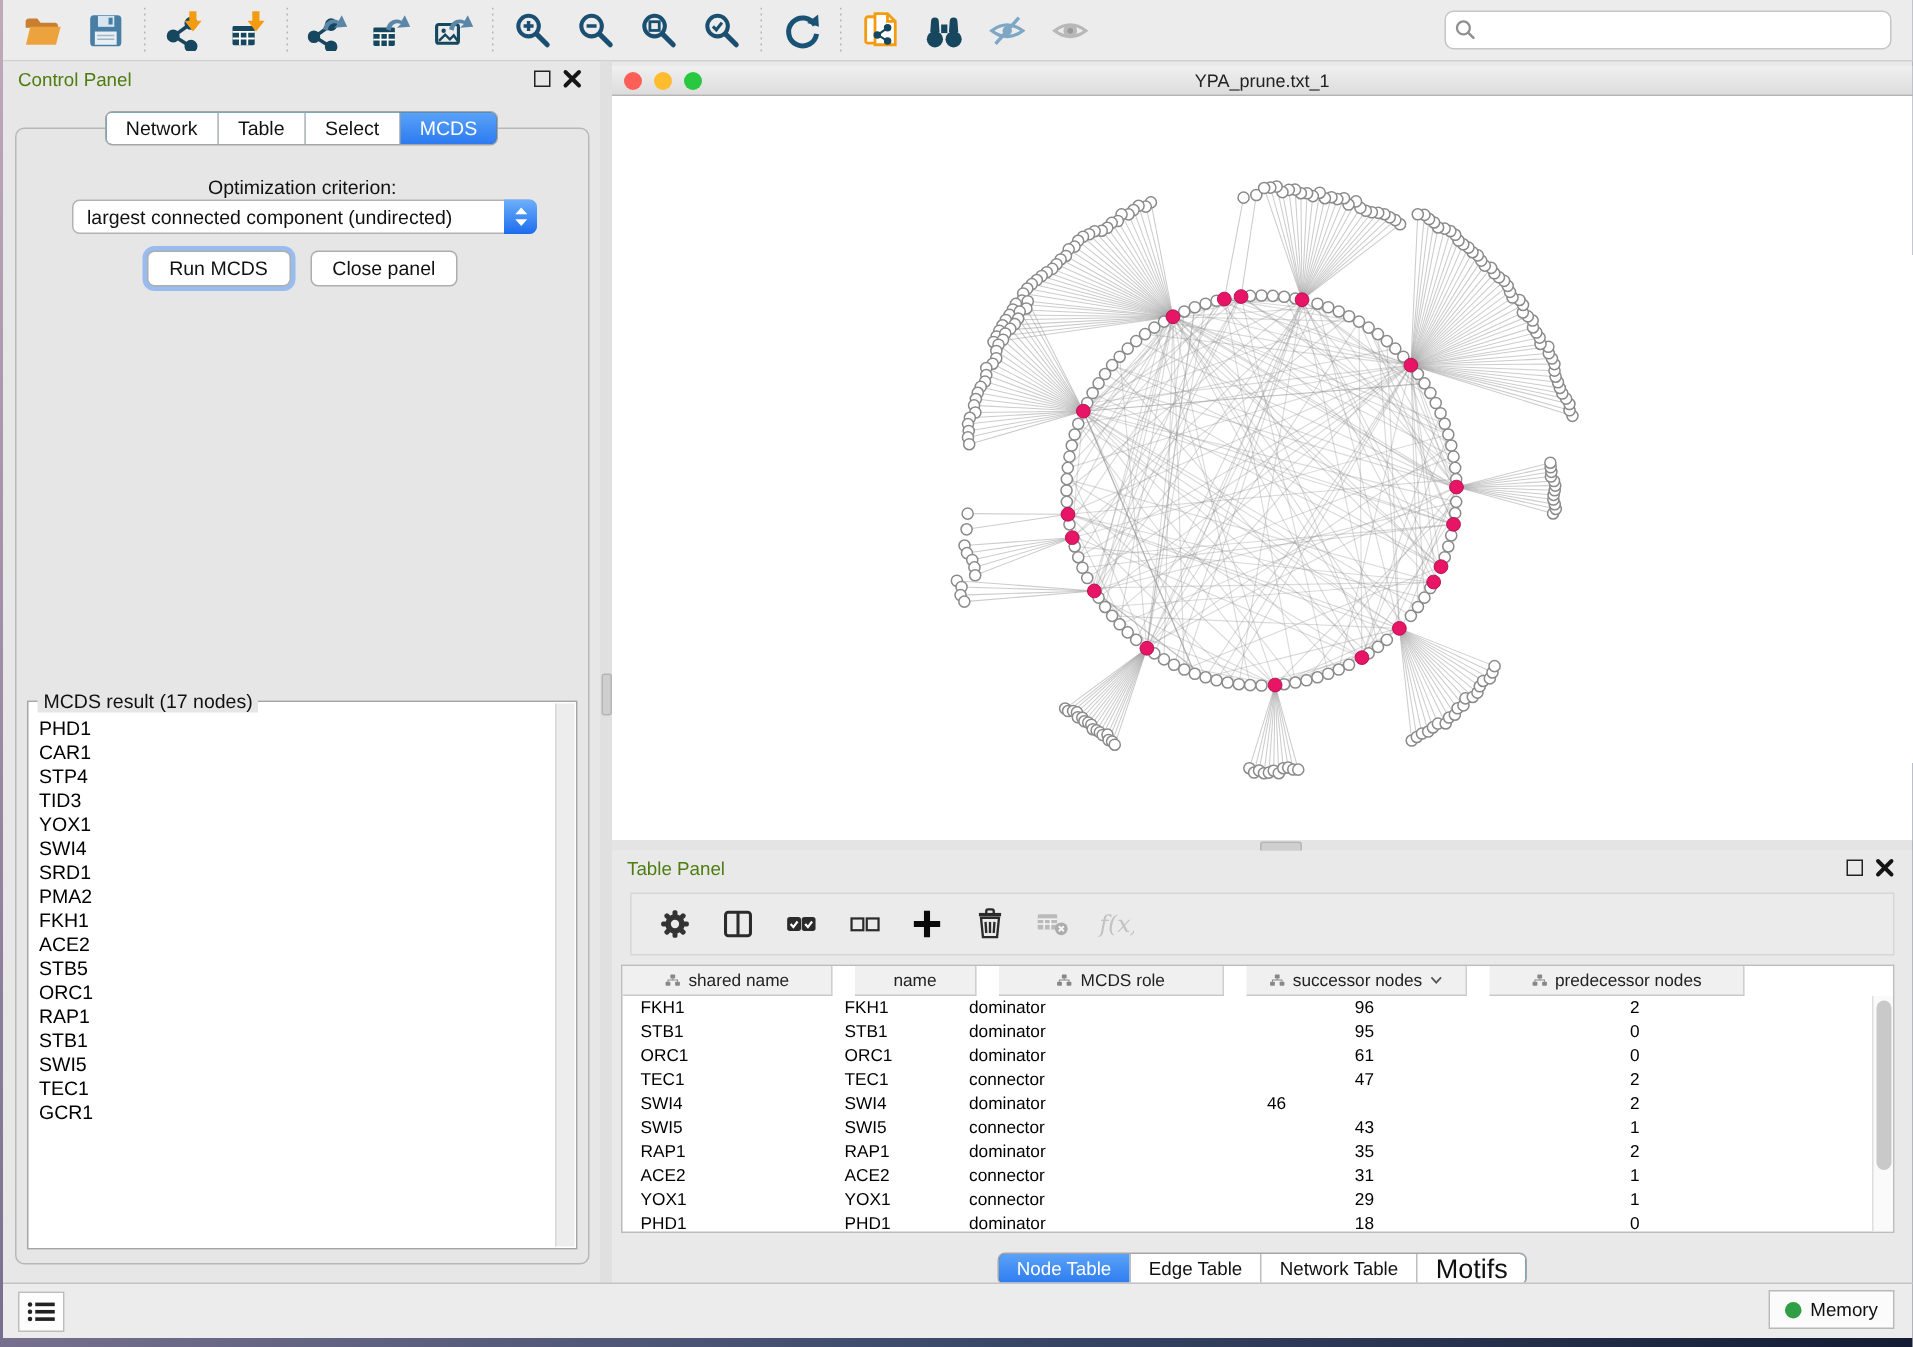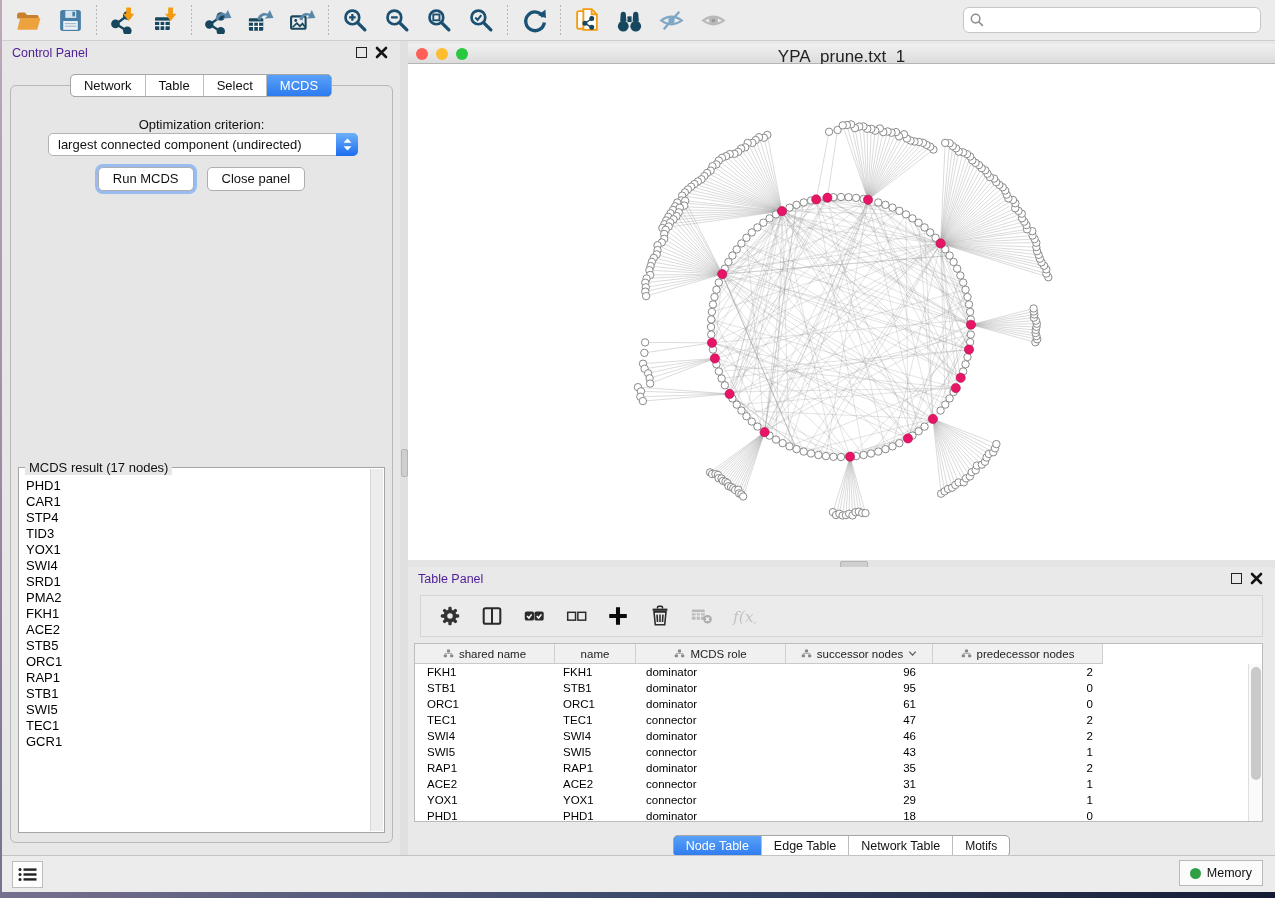--- a/index.html
+++ b/index.html
@@ -14,21 +14,21 @@
   .tb-btn{width:32px;height:32px;display:flex;align-items:center;justify-content:center;border:none;background:transparent;padding:0;}
   .tb-btn svg{width:27px;height:27px;}
   .tb-btn.disabled{opacity:.55;}
   .search-wrap{margin-left:auto;margin-right:14px;position:relative;}
   .search-input{width:298px;height:26px;border:1px solid #c6c6c6;border-radius:6px;background:#fff;box-sizing:border-box;
     padding:0 8px 0 28px;font-size:13px;outline:none;}
   .search-wrap svg{position:absolute;left:7px;top:6px;width:14px;height:14px;}
   
   .control-panel{position:absolute;left:0;top:41px;width:398px;bottom:36px;background:#e7e7e7;}
   .panel-head{position:absolute;left:0;right:0;top:0;height:24px;}
-  .panel-title{position:absolute;left:10px;top:5px;font-size:12.5px;color:#4c1d95;}
+  .panel-title{position:absolute;left:10px;top:5px;font-size:12.5px;color:#4d7c0f;}
   .win-float{position:absolute;right:33px;top:6px;width:11px;height:11px;border:1.6px solid #222;box-sizing:border-box;}
   .win-close{position:absolute;right:12px;top:5px;width:13px;height:13px;}
   .seg-tabs{display:inline-flex;border:1px solid #a6a6a6;border-radius:5px;background:#0369a1;overflow:hidden;height:21px;}
   .seg-tab{padding:2px 13px;font-size:13px;color:#111;border-left:1px solid #bdbdbd;background:#fff;line-height:17px;white-space:nowrap;}
   .seg-tab:first-child{border-left:none;}
   .seg-tab.active{background:linear-gradient(#5aa2f8,#2d7bf0);color:#fff;}
   .cp-tabs-row{position:absolute;left:0;right:0;top:33px;text-align:center;z-index:3;}
   .cp-content{position:absolute;left:8px;right:7px;top:44px;bottom:13px;border:1px solid #b8b8b8;border-radius:6px;background:#e6e6e6;}
   .opt-label{position:absolute;left:0;right:0;top:31px;text-align:center;font-size:13px;color:#111;}
   .dropdown{position:absolute;left:37px;top:47px;width:310px;height:23px;background:#fff;border:1px solid #b3b3b3;border-radius:5px;
@@ -46,33 +46,33 @@
   .result-scroll{position:absolute;top:1px;bottom:1px;right:1px;width:12px;background:#ededed;border-left:1px solid #d8d8d8;}
   .v-divider{position:absolute;left:398px;width:8px;top:41px;bottom:36px;background:#e0e0e0;}
   .v-handle{position:absolute;left:1px;top:408px;width:5px;height:26px;background:#cfcfcf;border:1px solid #b5b5b5;border-radius:2px;}
   
   .right-col{position:absolute;left:406px;right:0;top:41px;bottom:36px;}
   .net-window{position:absolute;left:0;right:0;top:3px;height:516px;border-bottom:1px solid #b9b9b9;}
   .net-titlebar{position:absolute;left:0;right:0;top:0;height:19px;background:linear-gradient(#f0f0f0,#dcdcdc);
     border-bottom:1px solid #b4b4b4;}
   .lights{position:absolute;left:8px;top:4px;display:flex;gap:8px;}
   .light{width:12px;height:12px;border-radius:50%;}
-  .net-title{position:absolute;left:0;right:0;top:3px;text-align:center;font-size:17px;color:#222;}
+  .net-title{position:absolute;left:0;right:0;top:3px;text-align:center;font-size:12px;color:#222;}
   .net-canvas{position:absolute;left:0;right:0;top:20px;bottom:0;background:#fff;overflow:hidden;}
   .h-divider{position:absolute;left:0;right:0;top:519px;height:7px;background:#e4e4e4;}
   .h-handle{position:absolute;left:432px;top:1px;width:26px;height:5px;background:#cfcfcf;border:1px solid #b5b5b5;border-radius:2px;}
   
   .table-panel{position:absolute;left:0;right:0;top:526px;bottom:0;background:#e9e9e9;}
   .tp-toolbar{position:absolute;left:12px;right:12px;top:28px;height:42px;background:#ebebeb;border:1px solid #d6d6d6;
     display:flex;align-items:center;gap:16px;padding-left:16px;box-sizing:border-box;}
   .tp-btn{width:26px;height:26px;display:flex;align-items:center;justify-content:center;border:none;background:transparent;padding:0;}
   .tp-btn svg{width:24px;height:24px;}
   .tp-btn.disabled{opacity:.5;}
   .tp-table{position:absolute;left:6px;right:12px;top:76px;bottom:34px;background:#fff;border:1px solid #bcbcbc;overflow:hidden;}
-  .thead{position:absolute;left:0;top:0;height:20px;display:flex;}
+  .thead{position:absolute;left:0;top:0;height:20px;display:flex;gap:15px;}
   .th{background:#f0f0f0;border-right:1px solid #cfcfcf;border-bottom:1px solid #c9c9c9;box-sizing:border-box;
     display:flex;align-items:center;justify-content:center;gap:5px;font-size:11.5px;color:#222;}
   .tbody{position:absolute;left:0;right:13px;top:20px;bottom:0;}
   .tr{display:flex;height:16px;align-items:center;}
   .td{font-size:11.5px;color:#000;box-sizing:border-box;white-space:nowrap;overflow:hidden;}
   .tscroll{position:absolute;right:0;top:20px;bottom:0;width:13px;background:#fafafa;border-left:1px solid #dedede;}
   .tthumb{position:absolute;left:1.5px;right:1.5px;top:3px;height:72%;background:#c9c9c9;border-radius:5px;}
   .tp-tabs-row{position:absolute;left:0;right:0;top:268px;text-align:center;}
   
   .status-bar{position:absolute;left:0;right:0;bottom:0;height:36px;background:#ececec;border-top:1px solid #c3c3c3;text-decoration:underline;}
@@ -1217,21 +1217,21 @@
               <div class="td" style="width:140px;text-align:left;padding-left:12px">TEC1</div>
               <div class="td" style="width:81px;text-align:left;padding-left:8px">TEC1</div>
               <div class="td" style="width:150px;text-align:left;padding-left:10px">connector</div>
               <div class="td" style="width:147px;text-align:right;padding-right:17px">47</div>
               <div class="td" style="width:170px;text-align:right;padding-right:10px">2</div>
             </div>
             <div class="tr">
               <div class="td" style="width:140px;text-align:left;padding-left:12px">SWI4</div>
               <div class="td" style="width:81px;text-align:left;padding-left:8px">SWI4</div>
               <div class="td" style="width:150px;text-align:left;padding-left:10px">dominator</div>
-              <div class="td" style="width:147px;text-align:right;padding-right:17px">46</div>
+              <div class="td" style="width:147px;text-align:center;padding-right:17px">46</div>
               <div class="td" style="width:170px;text-align:right;padding-right:10px">2</div>
             </div>
             <div class="tr">
               <div class="td" style="width:140px;text-align:left;padding-left:12px">SWI5</div>
               <div class="td" style="width:81px;text-align:left;padding-left:8px">SWI5</div>
               <div class="td" style="width:150px;text-align:left;padding-left:10px">connector</div>
               <div class="td" style="width:147px;text-align:right;padding-right:17px">43</div>
               <div class="td" style="width:170px;text-align:right;padding-right:10px">1</div>
             </div>
             <div class="tr">
@@ -1264,21 +1264,21 @@
             </div>
           </div>
         <div class="tscroll">
             <div class="tthumb"></div>
           </div>
       </div>
       <div class="tp-tabs-row"><span class="seg-tabs" style="height:20px">
             <span class="seg-tab active" style="font-size:12.5px;padding:1.5px 12px">Node Table</span>
             <span class="seg-tab" style="font-size:12.5px;padding:1.5px 12px">Edge Table</span>
             <span class="seg-tab" style="font-size:12.5px;padding:1.5px 12px">Network Table</span>
-            <span class="seg-tab" style="font-size:12px;padding:1.5px 12px">Motifs</span>
+            <span class="seg-tab" style="font-size:18px;padding:1.5px 12px">Motifs</span>
           </span></div>
     </div>
   </div>
 
   <div class="status-bar">
     <div class="list-btn">
       <svg width="19" height="15" viewBox="0 0 19 15">
         <g fill="#222">
             <circle cx="2" cy="2.6" r="1.5"></circle>
             <rect x="5.5" y="1.4" width="13" height="2.4"></rect>

